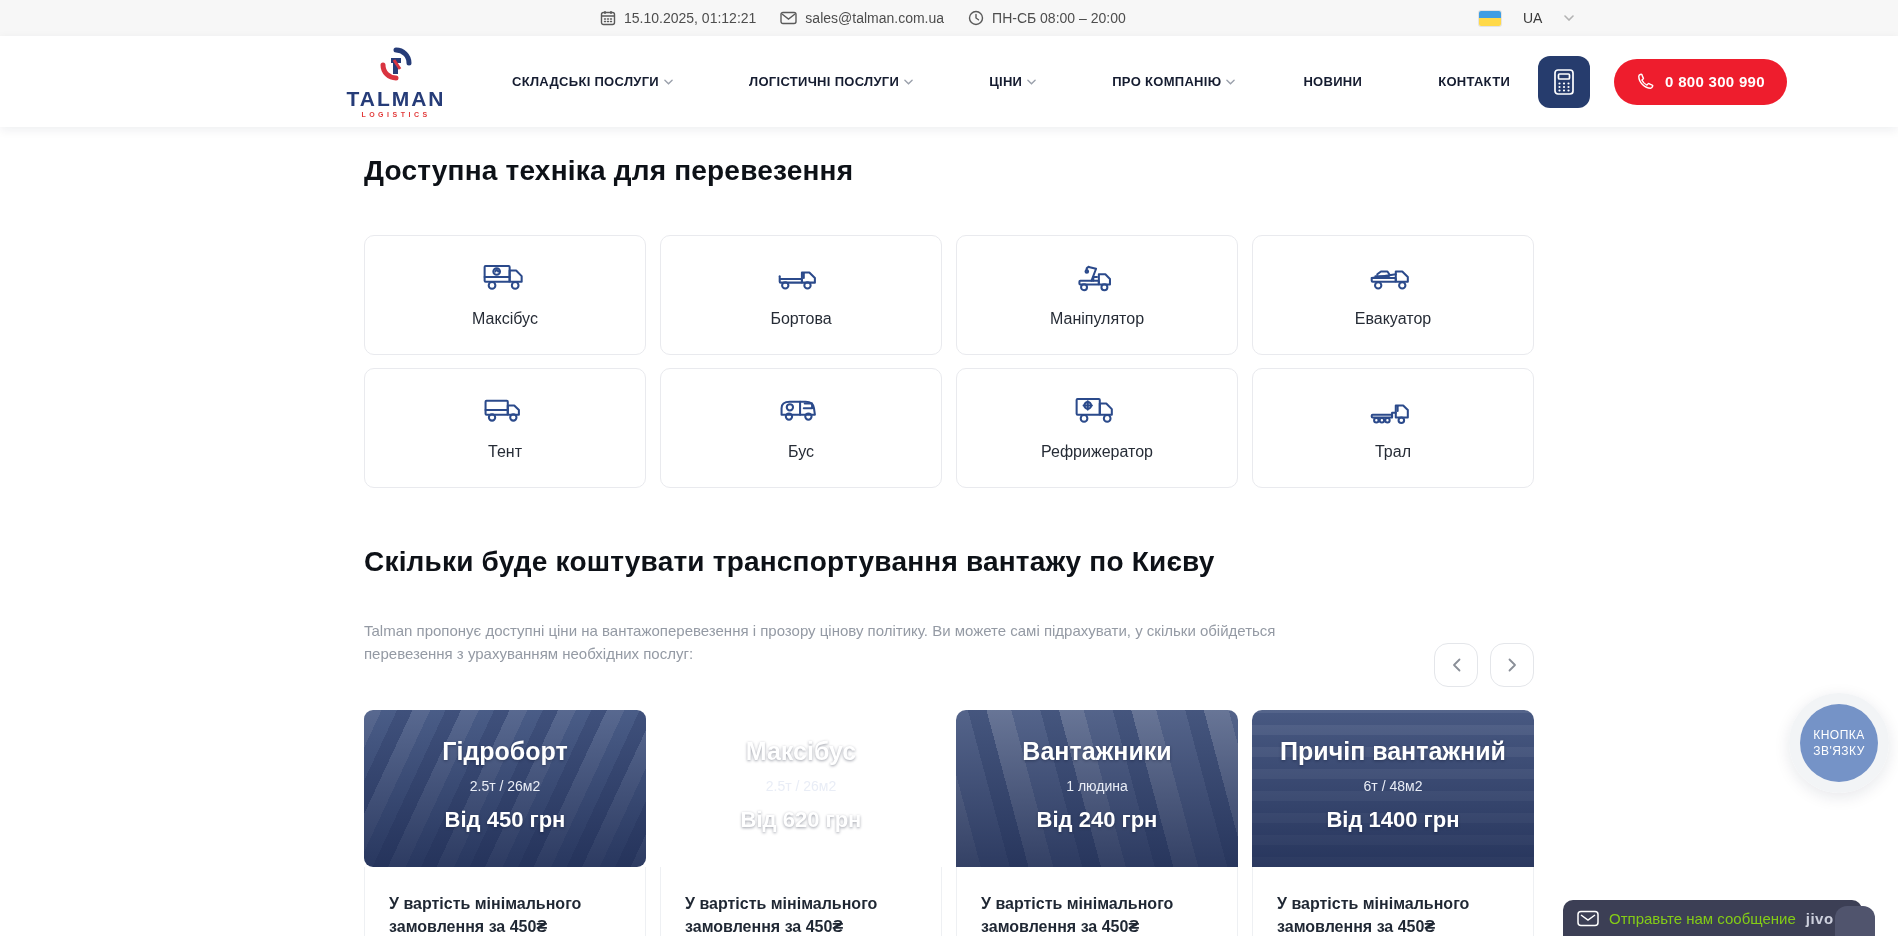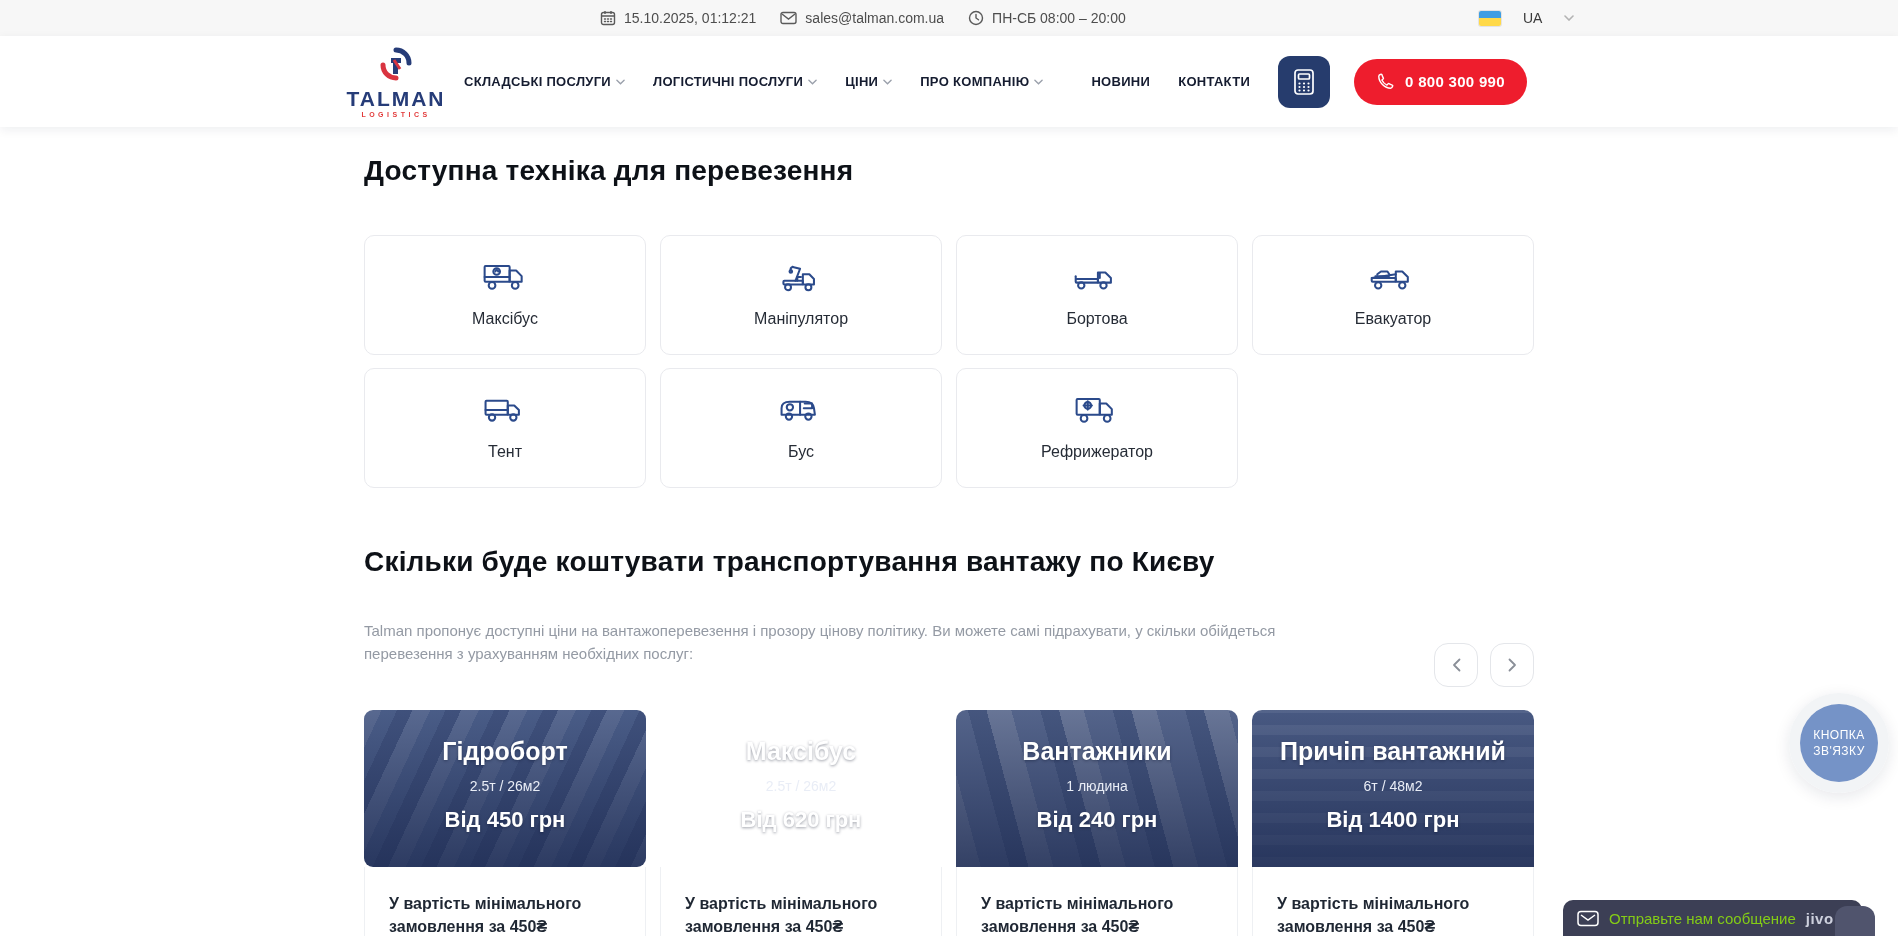--- a/index.html
+++ b/index.html
@@ -17,23 +17,23 @@
   .flag .y{display:block;width:100%;height:50%;background:#ffd948;}
   .lang-code{font-size:14px;color:#3a3a3a;}
 
   
   .header{position:relative;width:100%;height:91px;background:#fff;box-shadow:0 3px 10px rgba(20,30,60,.07);z-index:5;}
   .header-inner{position:absolute;left:350px;top:0;height:91px;display:flex;align-items:center;}
   .logo{display:flex;flex-direction:column;align-items:center;width:92px;cursor:pointer;}
   .logo-title{font-size:21px;font-weight:700;letter-spacing:2px;color:#263c78;line-height:1;margin-top:2px;}
   .logo-sub{font-size:7px;font-weight:700;letter-spacing:3.5px;color:#e23a3a;line-height:1;margin-top:2px;}
   .menu{display:flex;align-items:center;gap:28px;margin-left:22px;}
-  .menu-item{display:flex;align-items:center;gap:5px;font-size:13px;font-weight:600;letter-spacing:.3px;color:#151c30;cursor:pointer;white-space:nowrap;}
+  .menu-item{display:flex;align-items:center;gap:5px;font-size:13px;font-weight:600;letter-spacing:.3px;color:#151c30;cursor:pointer;white-space:nowrap;margin-left:48px;}
   .menu-item .chev{color:#9aa0ab;}
-  .menu-item.push{margin-left:20px;}
+  .menu-item.push{margin-left:40px;}
   .calc-btn{margin-left:28px;width:52px;height:52px;border-radius:12px;background:#263c6d;display:flex;align-items:center;justify-content:center;cursor:pointer;border:none;}
   .phone-btn{margin-left:24px;height:46px;padding:0 22px;border-radius:23px;background:#ee1d2d;display:flex;align-items:center;gap:10px;cursor:pointer;border:none;}
   .phone-btn span{color:#fff;font-size:15px;font-weight:700;letter-spacing:.3px;}
 
   
   .main{position:relative;width:1170px;margin:0 auto;}
   h2.section-title{margin:0;font-size:28px;font-weight:700;color:#0d1117;letter-spacing:.2px;}
   .vt{padding-top:28px;}
   .vgrid{margin-top:48px;display:grid;grid-template-columns:repeat(4,282px);grid-column-gap:14px;grid-row-gap:13px;}
   .vcard{width:282px;height:120px;background:#fff;border:1px solid #e9eaee;border-radius:10px;box-sizing:border-box;
@@ -187,48 +187,48 @@
               <path d="M32 12h7l6 6v6h-13z"></path>
               <circle cx="13" cy="28" r="3.6"></circle>
               <circle cx="38" cy="28" r="3.6"></circle>
             </svg>
           </span>
   <div class="vlabel">Максібус</div>
         </div>
         <div class="vcard">
           <span class="vicon">
             <svg width="50" height="38" viewBox="0 0 54 40" fill="none" stroke="#2b4a8b" stroke-width="2.2" stroke-linecap="round" stroke-linejoin="round">
+              <path d="M4 21v-3"></path>
+              <rect x="4" y="21" width="24" height="4" rx="1"></rect>
+              <path d="M28 14h8l6 6v5h-14z"></path>
+              <path d="M30 15v5"></path>
+              <circle cx="10" cy="28" r="3.4"></circle>
+              <circle cx="34" cy="28" r="3.4"></circle>
+            </svg>
+          </span>
+  <div class="vlabel">Бортова</div>
+        </div>
+        <div class="vcard">
+          <span class="vicon">
+            <svg width="50" height="38" viewBox="0 0 54 40" fill="none" stroke="#2b4a8b" stroke-width="2.2" stroke-linecap="round" stroke-linejoin="round">
               <rect x="8" y="23" width="21" height="4" rx="1"></rect>
               <path d="M21 23l5-13 -8-2"></path>
               <path d="M18 8q-3 1-2 4"></path>
               <circle cx="16" cy="13" r="1.4"></circle>
               <path d="M23 23v-4h4"></path>
               <path d="M29 16h7l5 5v6h-12z"></path>
               <circle cx="13" cy="30" r="3.2"></circle>
               <circle cx="35" cy="30" r="3.2"></circle>
             </svg>
           </span>
   <div class="vlabel">Маніпулятор</div>
         </div>
         <div class="vcard">
           <span class="vicon">
             <svg width="50" height="38" viewBox="0 0 54 40" fill="none" stroke="#2b4a8b" stroke-width="2.2" stroke-linecap="round" stroke-linejoin="round">
-              <path d="M4 21v-3"></path>
-              <rect x="4" y="21" width="24" height="4" rx="1"></rect>
-              <path d="M28 14h8l6 6v5h-14z"></path>
-              <path d="M30 15v5"></path>
-              <circle cx="10" cy="28" r="3.4"></circle>
-              <circle cx="34" cy="28" r="3.4"></circle>
-            </svg>
-          </span>
-  <div class="vlabel">Бортова</div>
-        </div>
-        <div class="vcard">
-          <span class="vicon">
-            <svg width="50" height="38" viewBox="0 0 54 40" fill="none" stroke="#2b4a8b" stroke-width="2.2" stroke-linecap="round" stroke-linejoin="round">
               <path d="M4 20L30 16"></path>
               <path d="M8 18h13q3 0 2-2l-2-3h-7l-4 3"></path>
               <rect x="4" y="20" width="26" height="4" rx="1"></rect>
               <path d="M30 13h7l6 6v5h-13z"></path>
               <circle cx="11" cy="28" r="3.4"></circle>
               <circle cx="37" cy="28" r="3.4"></circle>
             </svg>
           </span>
   <div class="vlabel">Евакуатор</div>
         </div>
@@ -262,20 +262,35 @@
             <svg width="50" height="38" viewBox="0 0 54 40" fill="none" stroke="#2b4a8b" stroke-width="2.2" stroke-linecap="round" stroke-linejoin="round">
               <rect x="5" y="7" width="25" height="17" rx="1"></rect>
               <circle cx="17" cy="14" r="3.6"></circle>
               <path d="M17 9.5v9M12.5 14h9"></path>
               <path d="M30 12h7l6 6v6h-13z"></path>
               <circle cx="13" cy="28" r="3.6"></circle>
               <circle cx="38" cy="28" r="3.6"></circle>
             </svg>
           </span>
   <div class="vlabel">Рефрижератор</div>
+        </div>
+        <div class="vcard">
+          <span class="vicon">
+            <svg width="50" height="38" viewBox="0 0 54 40" fill="none" stroke="#2b4a8b" stroke-width="2.2" stroke-linecap="round" stroke-linejoin="round">
+              <rect x="4" y="24" width="22" height="3" rx="1"></rect>
+              <path d="M26 27v-5h4"></path>
+              <circle cx="9" cy="30" r="2.4"></circle>
+              <circle cx="15" cy="30" r="2.4"></circle>
+              <circle cx="21" cy="30" r="2.4"></circle>
+              <path d="M30 14h8l5 5v8h-13z"></path>
+              <path d="M32 15v5"></path>
+              <circle cx="36" cy="30" r="3"></circle>
+            </svg>
+          </span>
+  <div class="vlabel">Трал</div>
         </div>
       </div>
 
     <div class="pricing-head">
       <h2 class="section-title">Скільки буде коштувати транспортування вантажу по Києву</h2>
       <p class="pricing-desc">Talman пропонує доступні ціни на вантажоперевезення і прозору цінову політику. Ви можете самі підрахувати, у скільки обійдеться перевезення з урахуванням необхідних послуг:</p>
       <div class="arrows">
         <button class="arrow-btn">
           <svg width="9" height="14" viewBox="0 0 9 14" fill="none" stroke="#8a8f98" stroke-width="1.8" stroke-linecap="round" stroke-linejoin="round">
               <path d="M7.5 1.5L2 7l5.5 5.5"></path>

